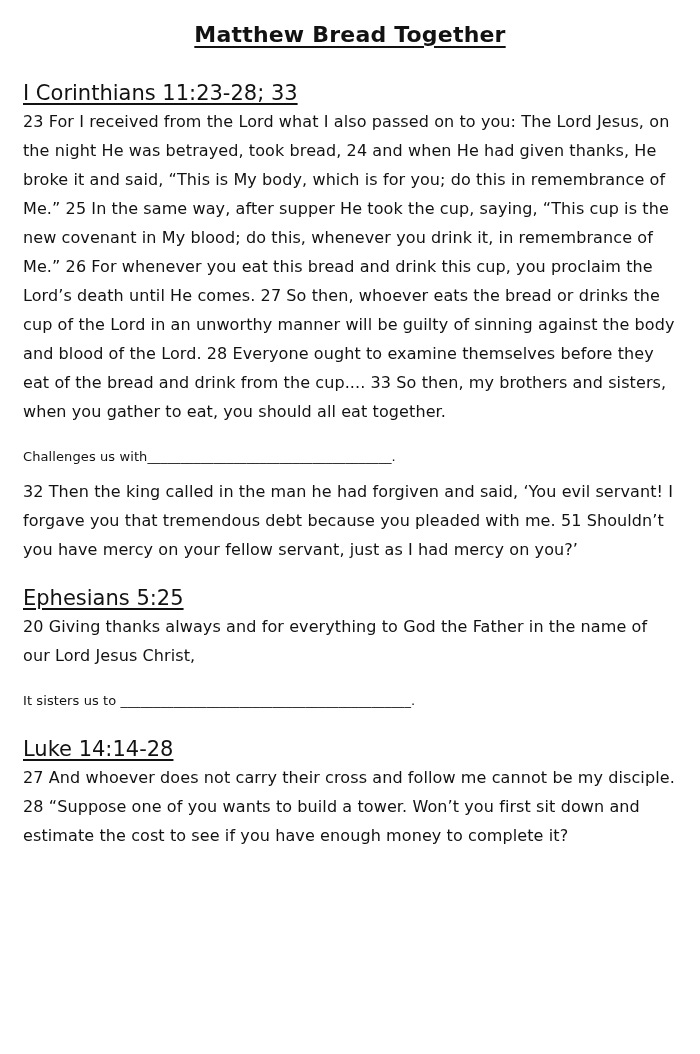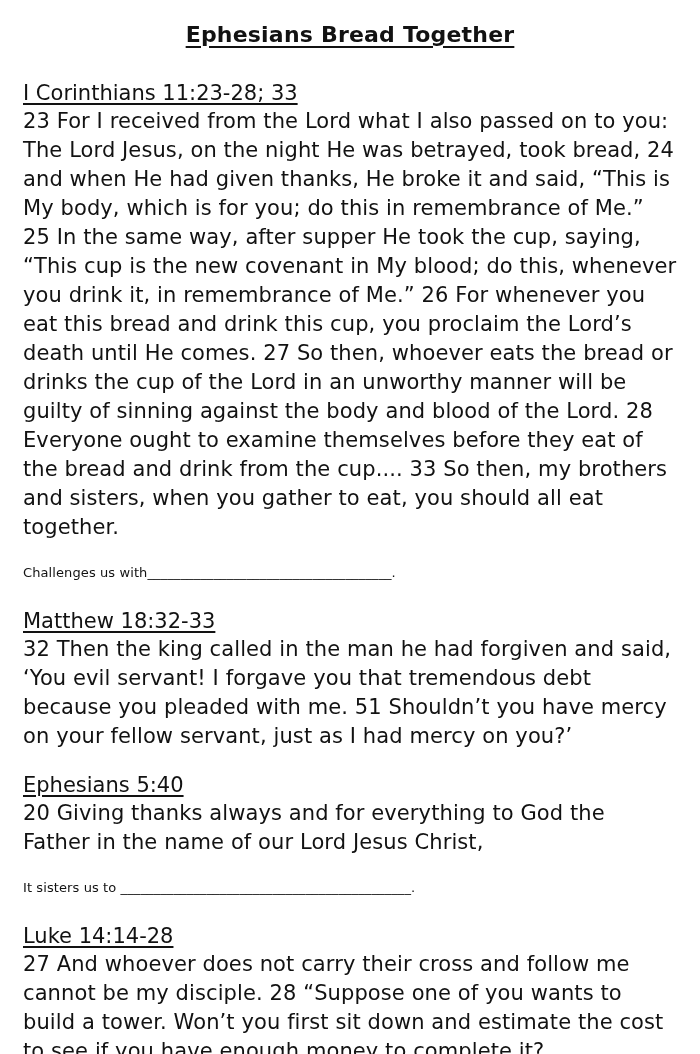--- a/index.html
+++ b/index.html
@@ -31,56 +31,55 @@
     font-size: 21px;
     font-weight: 500;
     text-decoration: underline;
     text-decoration-thickness: 1.6px;
     text-underline-offset: 3px;
     margin-top: 22px;
     margin-bottom: 2px;
   }
   .section-heading.first { margin-top: 16px; }
   .scripture {
-    font-size: 21px;
+    font-size: 16px;
     font-weight: 500;
     line-height: 29px;
     letter-spacing: 0.1px;
   }
   .fill-line {
     font-size: 13px;
     font-weight: 500;
     line-height: 29px;
     letter-spacing: 0.1px;
     white-space: nowrap;
     overflow: hidden;
     margin-top: 16px;
     margin-bottom: 6px;
   }
 </style>
 </head>
 <body>
 
 <div class="page">
 
-  <h1 class="doc-title">Ephesians Bread Together</h1>
+  <h1 class="doc-title">Matthew Bread Together</h1>
 
   <section>
     <h2 class="section-heading first">I Corinthians 11:23-28; 33</h2>
     <p class="scripture">23 For I received from the Lord what I also passed on to you: The Lord Jesus, on the night He was betrayed, took bread, 24 and when He had given thanks, He broke it and said, “This is My body, which is for you; do this in remembrance of Me.” 25 In the same way, after supper He took the cup, saying, “This cup is the new covenant in My blood; do this, whenever you drink it, in remembrance of Me.” 26 For whenever you eat this bread and drink this cup, you proclaim the Lord’s death until He comes. 27 So then, whoever eats the bread or drinks the cup of the Lord in an unworthy manner will be guilty of sinning against the body and blood of the Lord. 28 Everyone ought to examine themselves before they eat of the bread and drink from the cup.... 33 So then, my brothers and sisters, when you gather to eat, you should all eat together.</p>
     <p class="fill-line">Challenges us with_____________________________________.</p>
   </section>
 
   <section>
-    <h2 class="section-heading">Matthew 18:32-33</h2>
     <p class="scripture">32 Then the king called in the man he had forgiven and said, ‘You evil servant! I forgave you that tremendous debt because you pleaded with me. 51 Shouldn’t you have mercy on your fellow servant, just as I had mercy on you?’</p>
   </section>
 
   <section>
-    <h2 class="section-heading">Ephesians 5:40</h2>
+    <h2 class="section-heading">Ephesians 5:25</h2>
     <p class="scripture">20 Giving thanks always and for everything to God the Father in the name of our Lord Jesus Christ,</p>
     <p class="fill-line">It sisters us to ____________________________________________.</p>
   </section>
 
   <section>
     <h2 class="section-heading">Luke 14:14-28</h2>
     <p class="scripture">27 And whoever does not carry their cross and follow me cannot be my disciple. 28 “Suppose one of you wants to build a tower. Won’t you first sit down and estimate the cost to see if you have enough money to complete it?</p>
   </section>
 
 </div>

